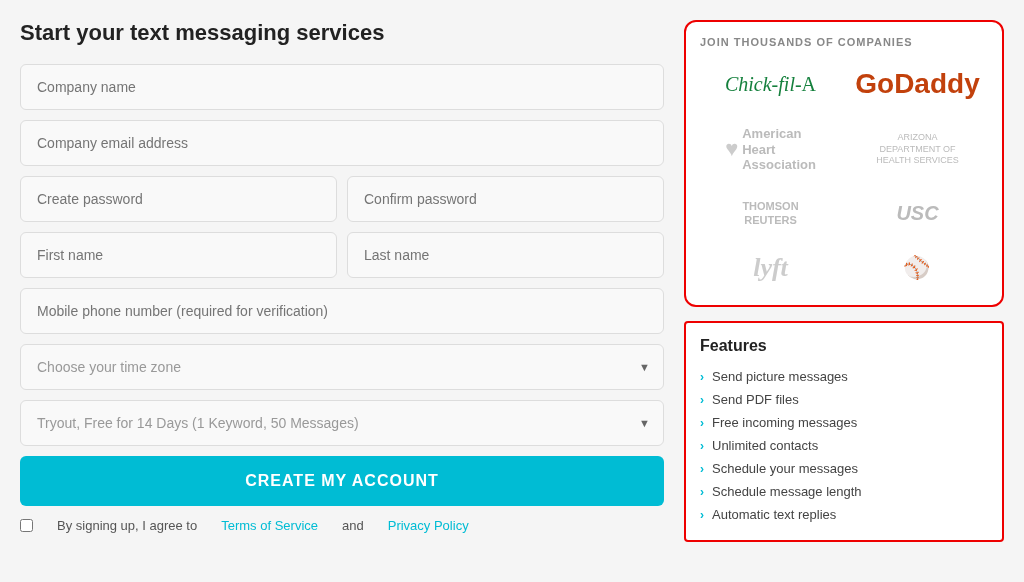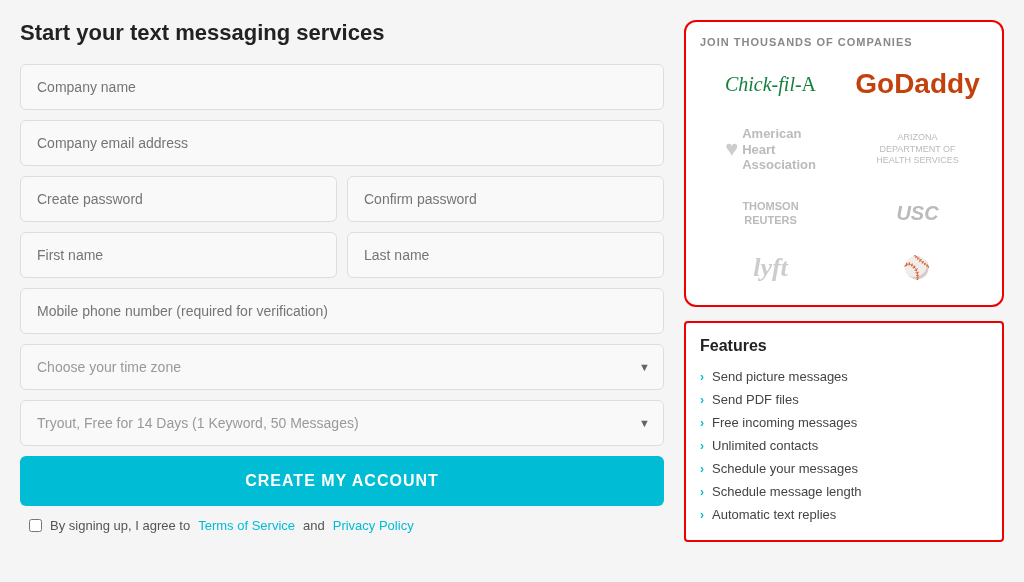--- a/index.html
+++ b/index.html
@@ -82,24 +82,23 @@
       border-radius: 6px;
       font-size: 16px;
       font-weight: bold;
       letter-spacing: 1px;
       cursor: pointer;
       margin-bottom: 12px;
     }
     .terms-row {
       display: flex;
       align-items: center;
-      gap: 8px;
+      gap: 24px;
       font-size: 13px;
       color: #555;
-      margin-left: 9px;
     }
     .terms-row a {
       color: #00bcd4;
       text-decoration: none;
     }
     .right-panel {
       width: 320px;
       display: flex;
       flex-direction: column;
       gap: 14px;

